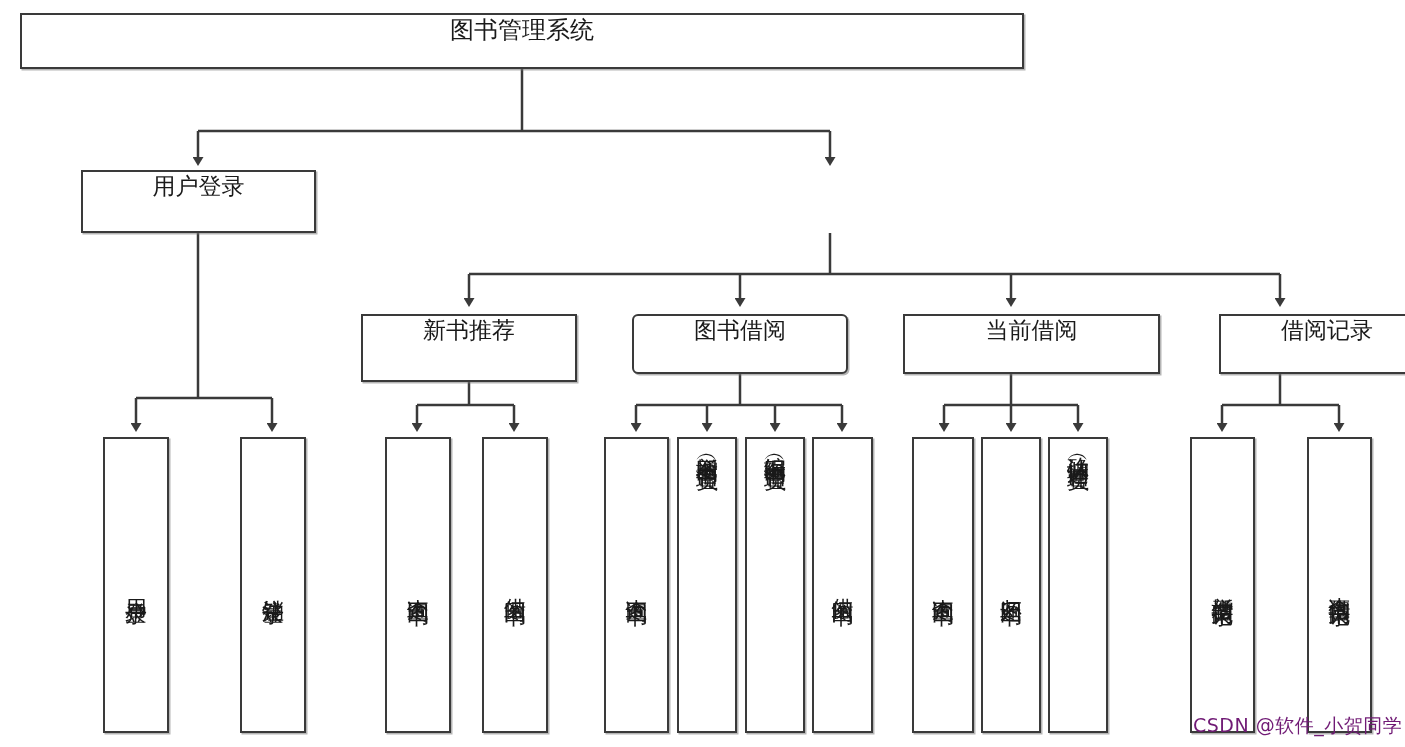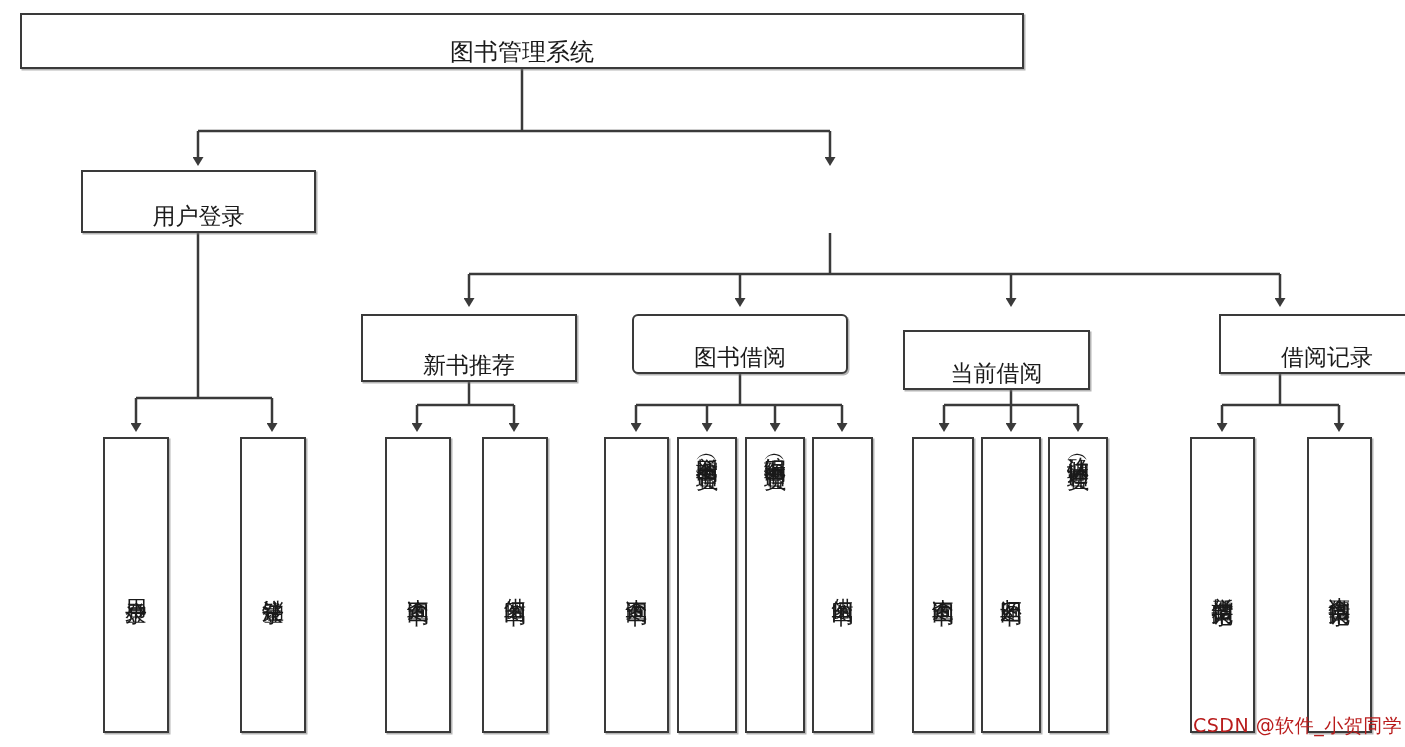--- a/index.html
+++ b/index.html
@@ -25,21 +25,21 @@
     height: 747px;
     pointer-events: none;
   }
   .node {
     position: absolute;
     box-sizing: border-box;
     background: #ffffff;
     border: 2.5px solid #3a3a3a;
     box-shadow: 1.5px 1.5px 0 rgba(120,120,120,0.55);
     display: flex;
-    align-items: flex-end;
+    align-items: flex-start;
     justify-content: center;
     color: #1a1a1a;
   }
   .node .label {
     display: block;
     text-align: center;
     line-height: 1.25;
     white-space: nowrap;
   }
   
@@ -62,21 +62,21 @@
     letter-spacing: 2px;
     line-height: 1.1;
     white-space: nowrap;
   }
   .node.v.mid {
     align-items: center;
   }
   .watermark {
     position: absolute;
     font-size: 19px;
-    color: #b91c1c;
+    color: #701a75;
     white-space: nowrap;
     letter-spacing: 0.5px;
   }
 </style>
 </head>
 <body>
 
 <div id="canvas">
 
   <svg class="edges" viewBox="0 0 1405 747">
@@ -136,21 +136,21 @@
   <div class="node h" style="left:81px; top:170px; width:235px; height:63px;">
     <span class="label">用户登录</span>
   </div>
 
   <div class="node h" style="left:361px; top:314px; width:216px; height:68px;">
     <span class="label">新书推荐</span>
   </div>
   <div class="node h" style="left:632px; top:314px; width:216px; height:60px;border-radius:6px;">
     <span class="label">图书借阅</span>
   </div>
-  <div class="node h" style="left:903px; top:330px; width:187px; height:60px;">
+  <div class="node h" style="left:903px; top:314px; width:257px; height:60px;">
     <span class="label">当前借阅</span>
   </div>
   <div class="node h" style="left:1219px; top:314px; width:216px; height:60px;">
     <span class="label">借阅记录</span>
   </div>
 
   <div class="node v mid" style="left:103px; top:437px; width:66px; height:296px;">
     <span class="label">用户登录</span>
   </div>
   <div class="node v mid" style="left:240px; top:437px; width:66px; height:296px;">

